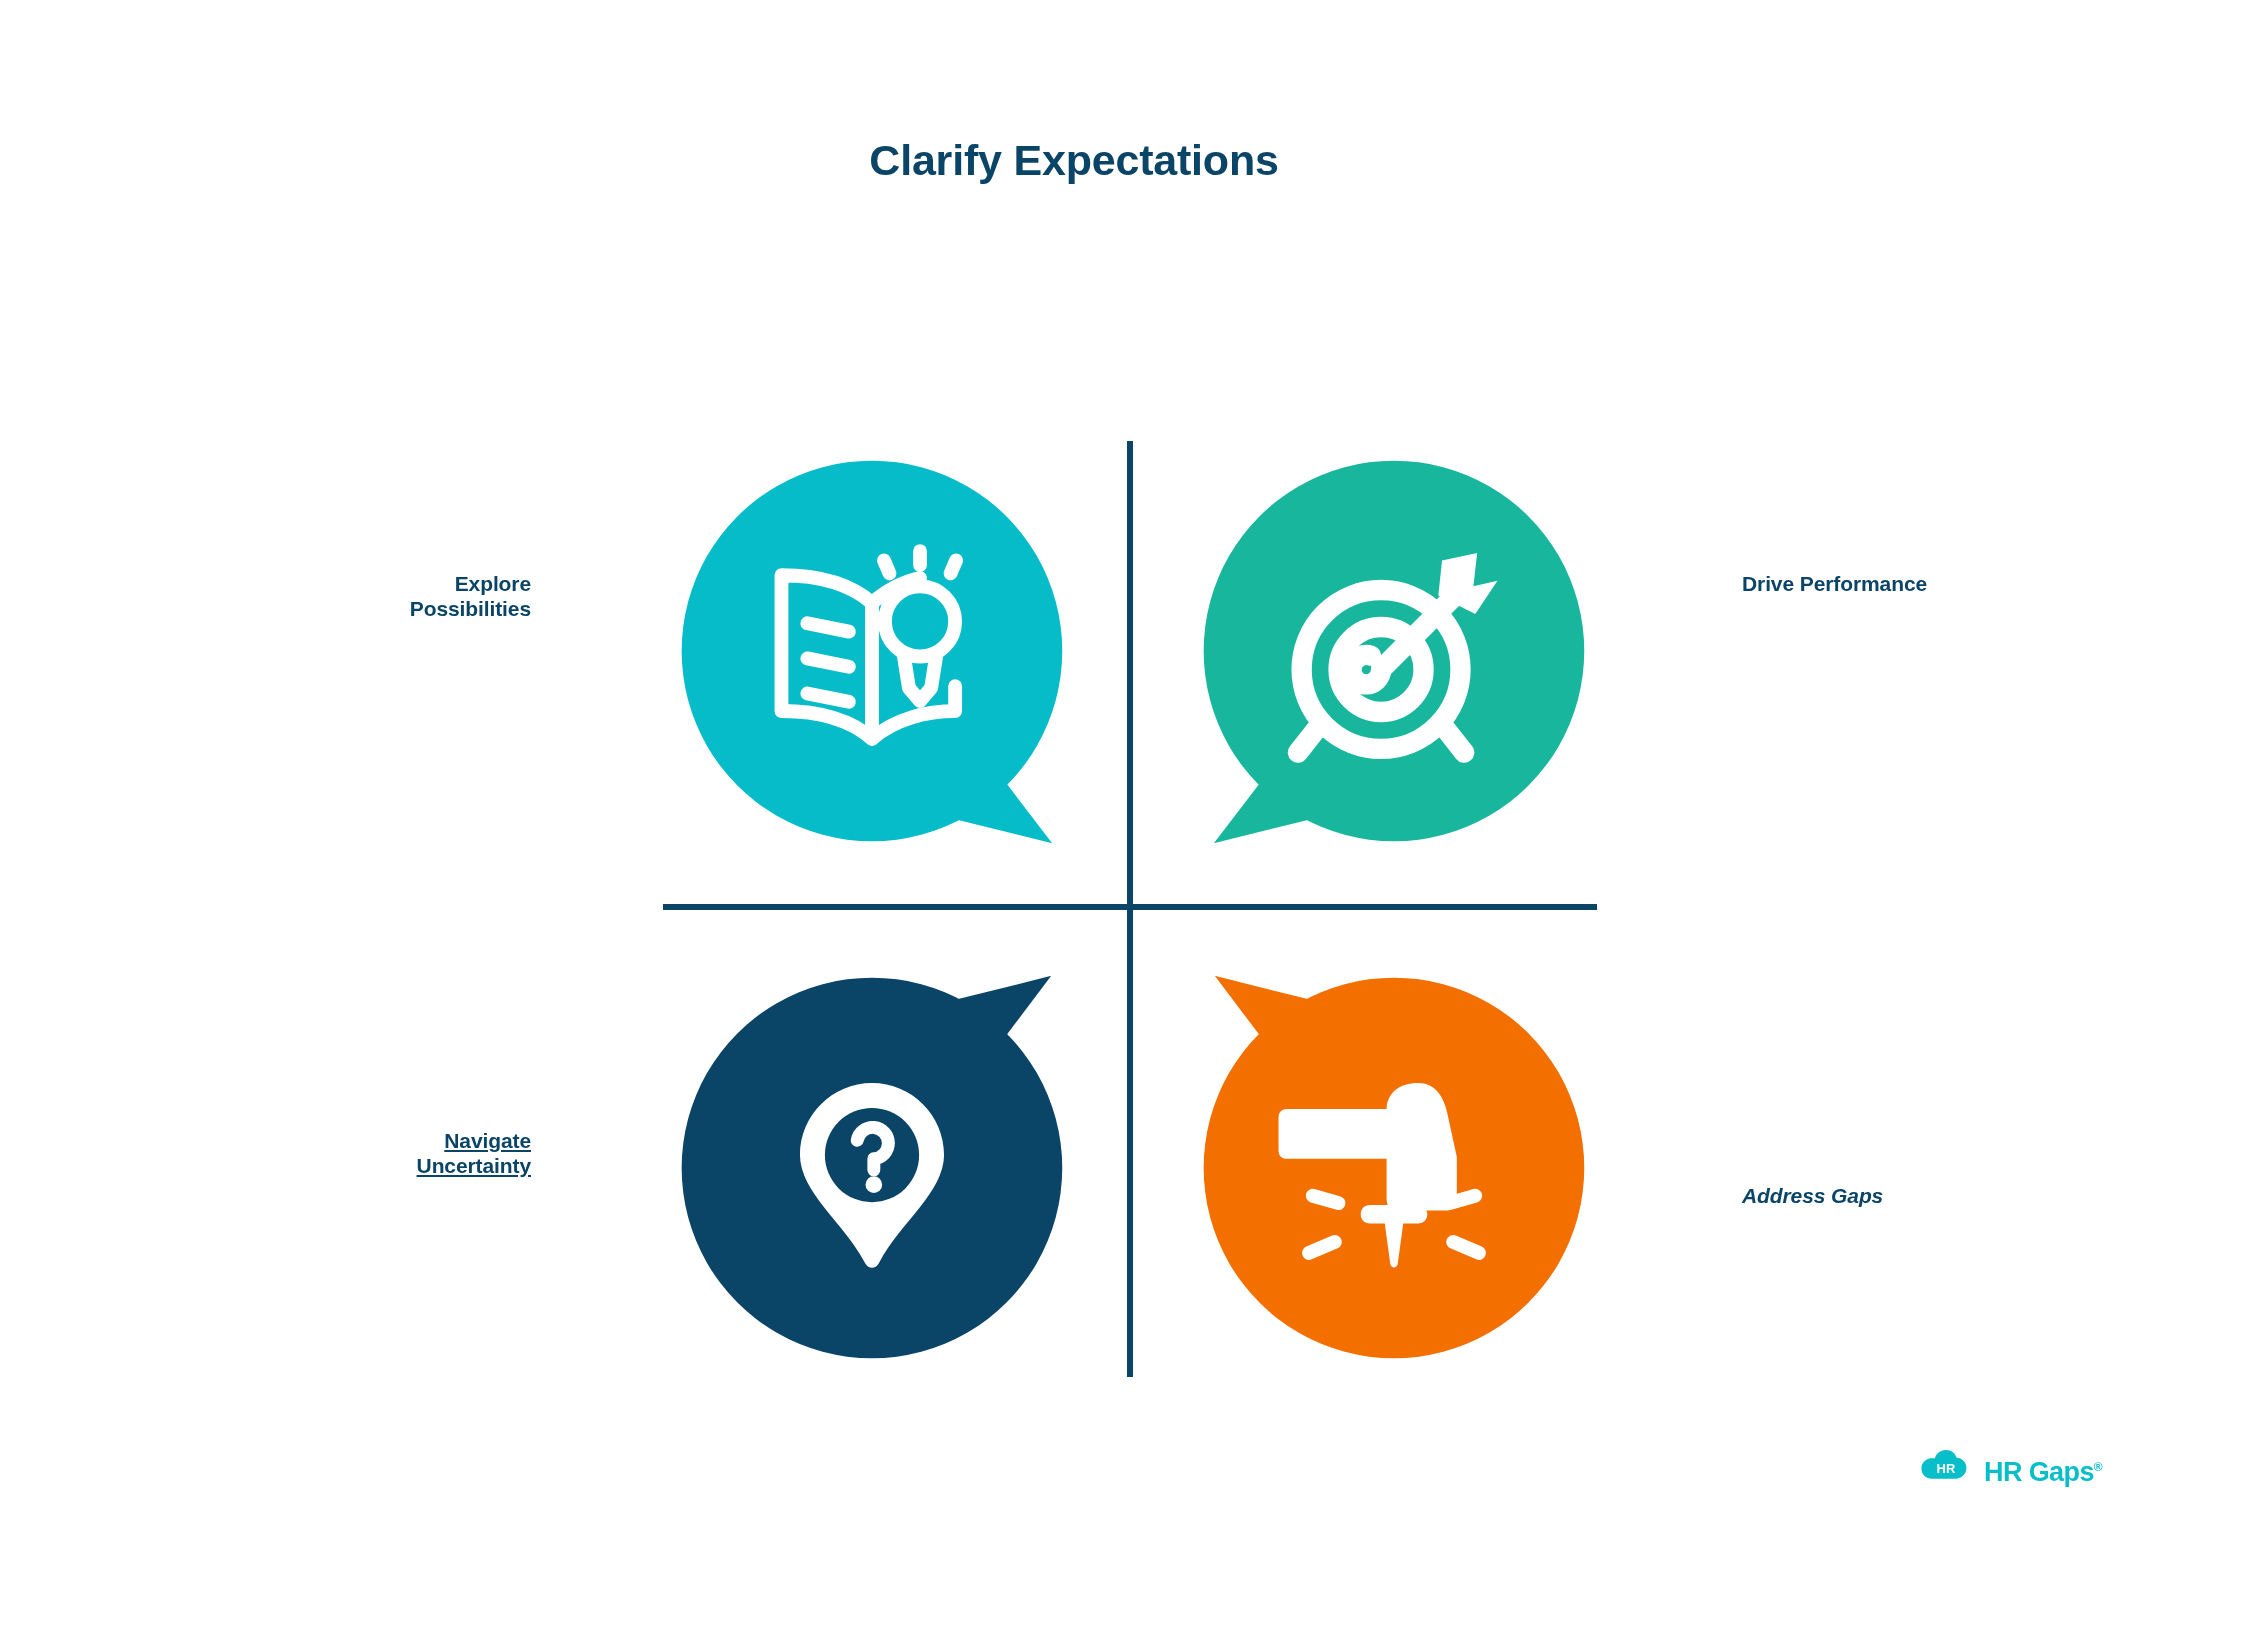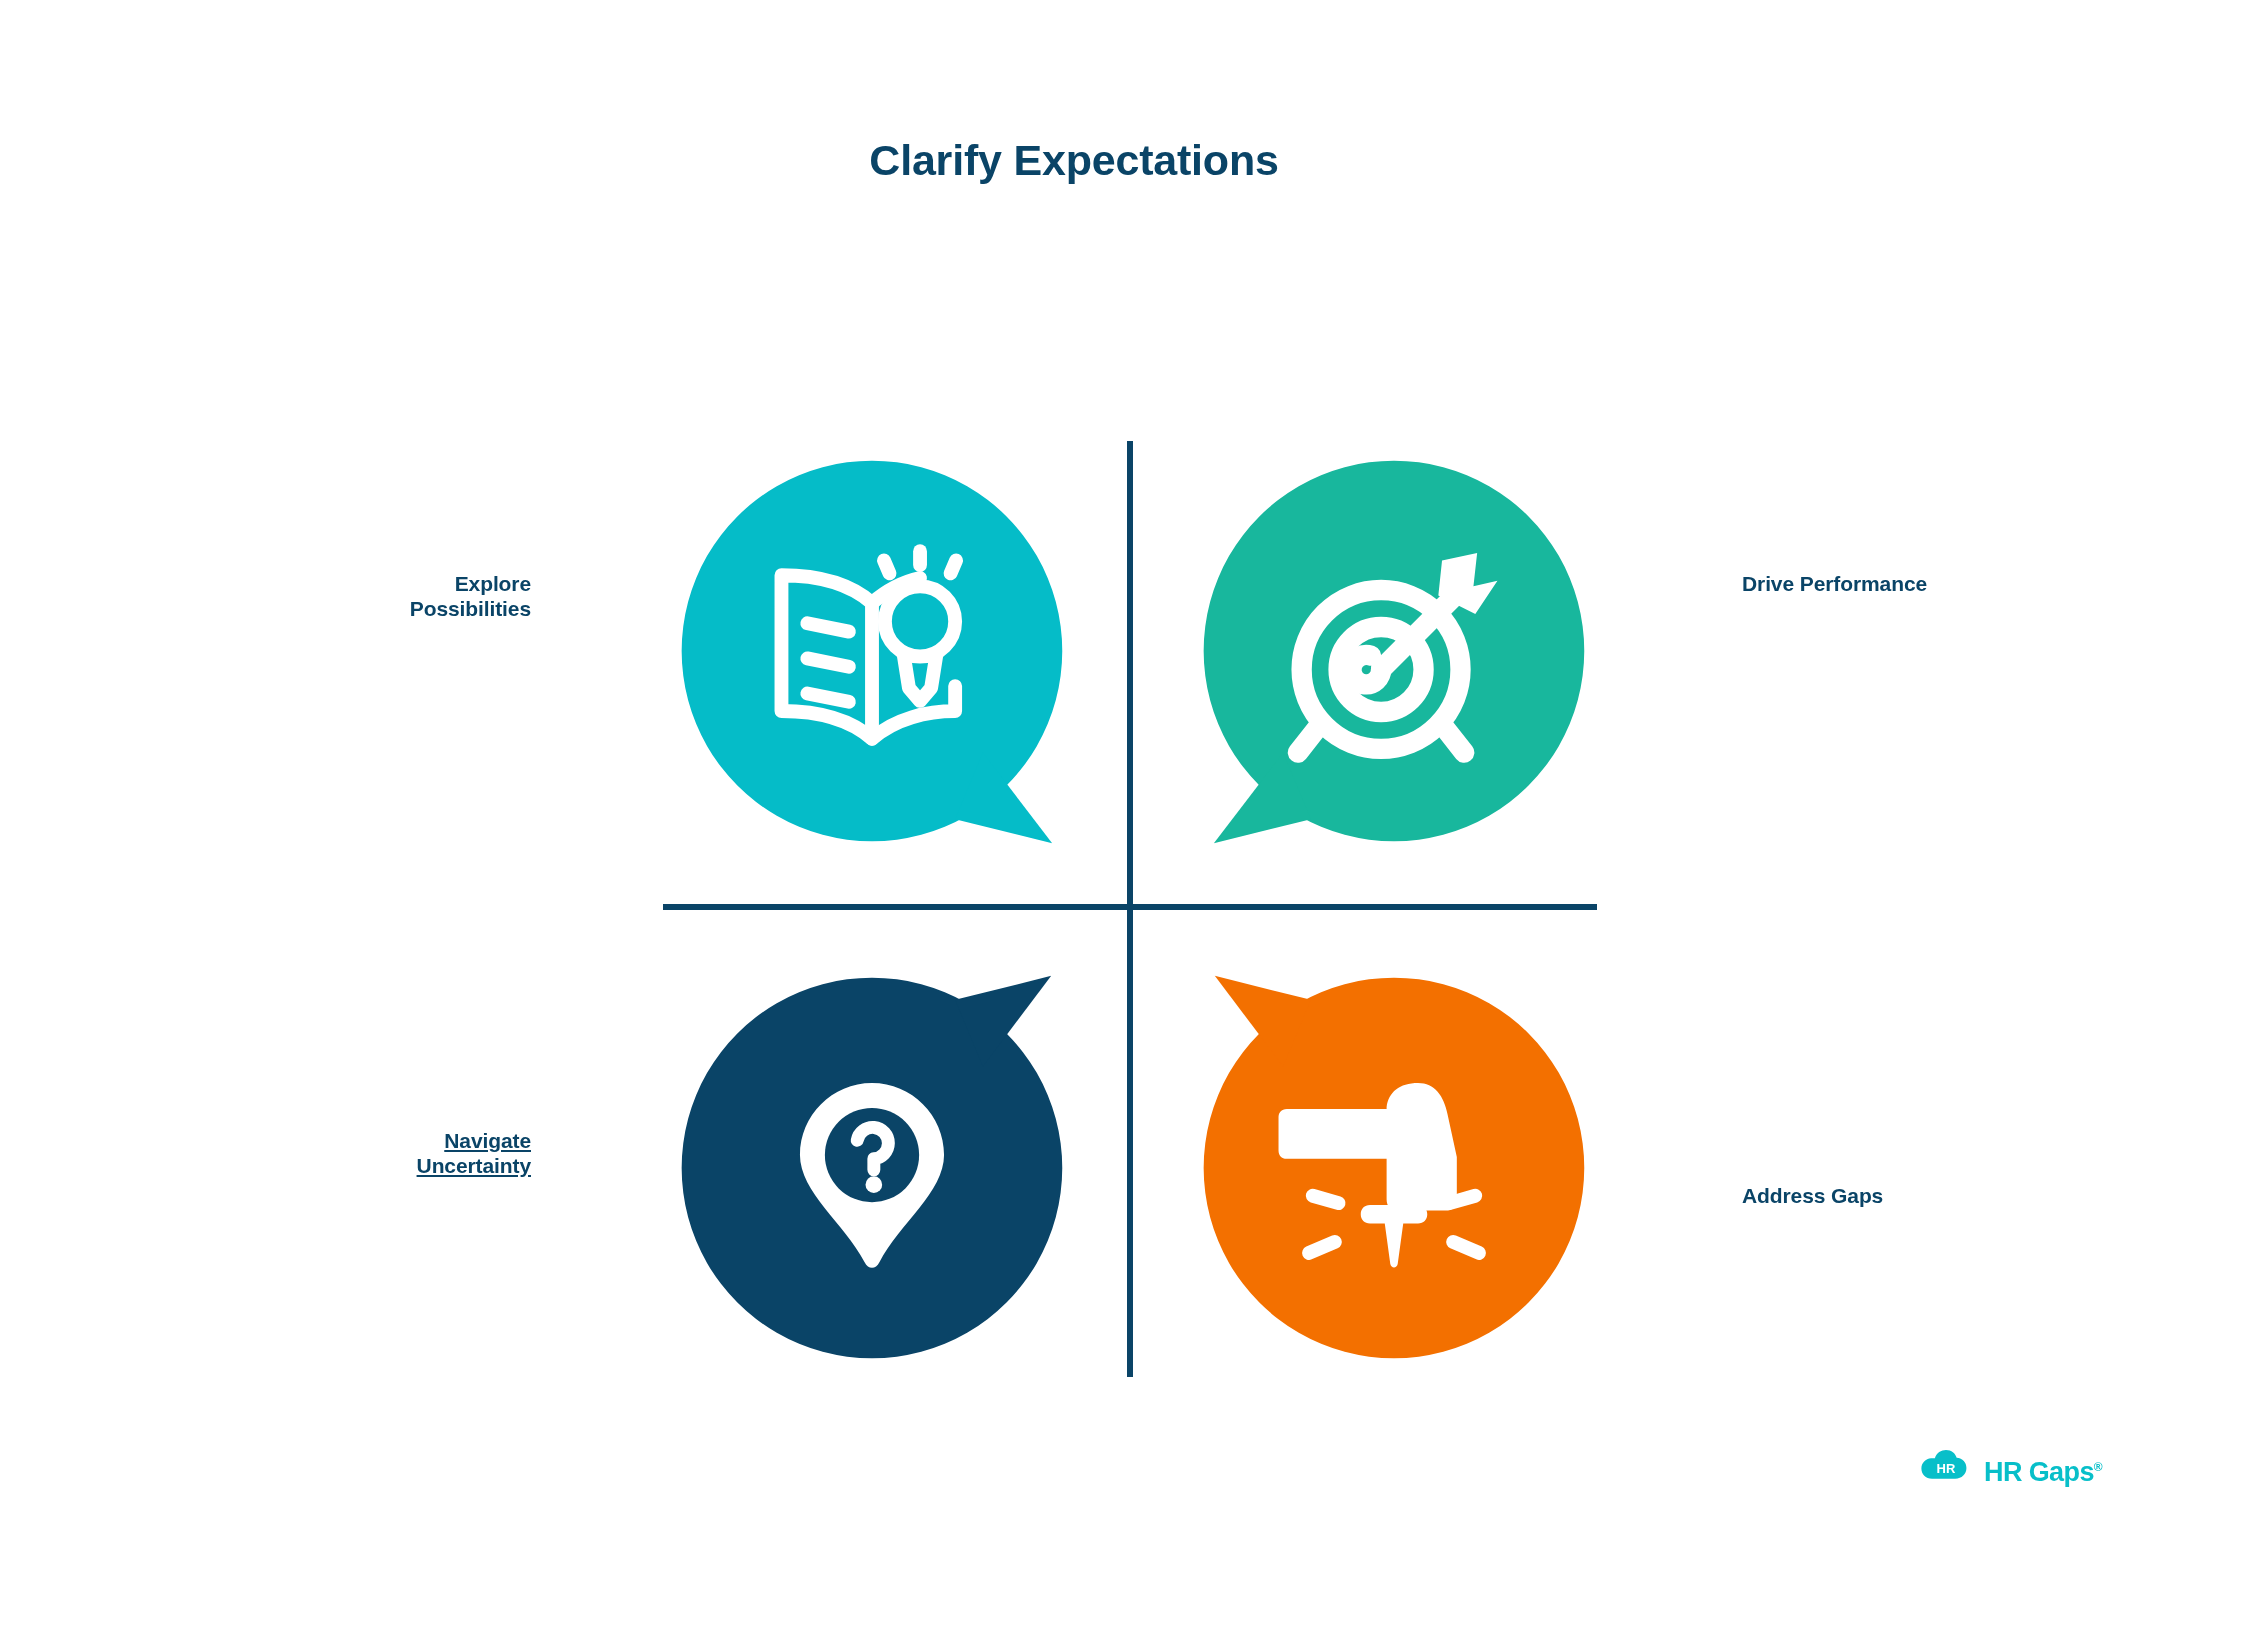--- a/index.html
+++ b/index.html
@@ -76,21 +76,21 @@
   .quad-label.left  { text-align: right; right: 1728px; }
   .quad-label.right { text-align: center;  left: 1742px;  }
 
   #label-explore  { top: 572px;  }
   #label-drive    { top: 572px;  }
   #label-navigate { top: 1129px; text-decoration: underline; }
   #label-address  { top: 1184px; }
 
   
   #label-drive   { top: 572px; }
-  #label-address { top: 1184px; }
+  #label-address { top: 1184px; font-style: italic; }
 
   
   #logo {
     position: absolute;
     left: 1920px;
     top: 1449px;
     display: flex;
     align-items: flex-end;
     gap: 12px;
   }

